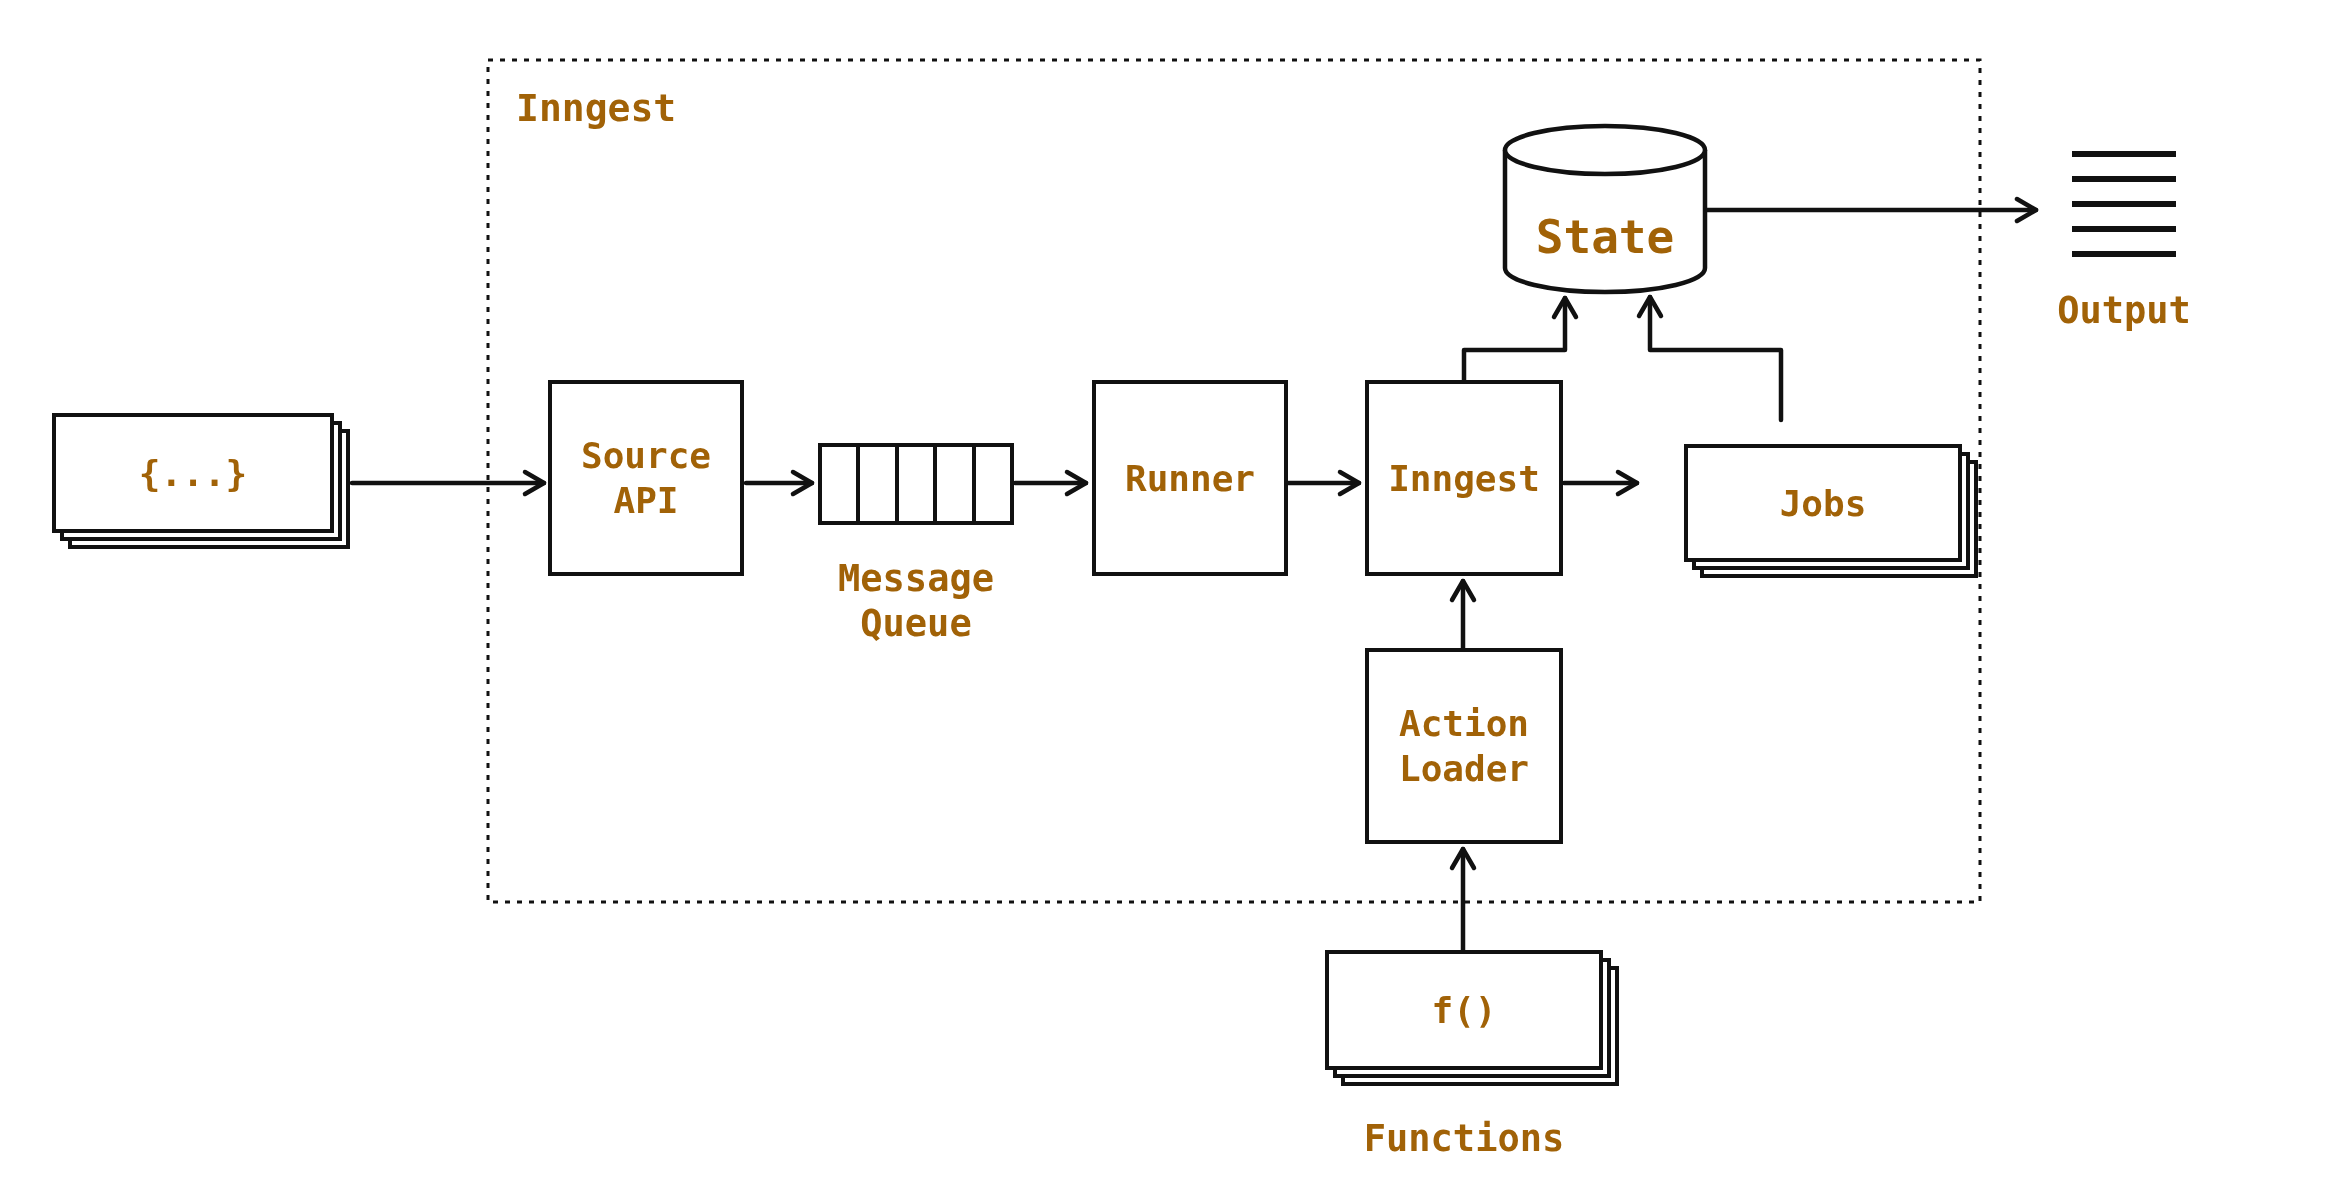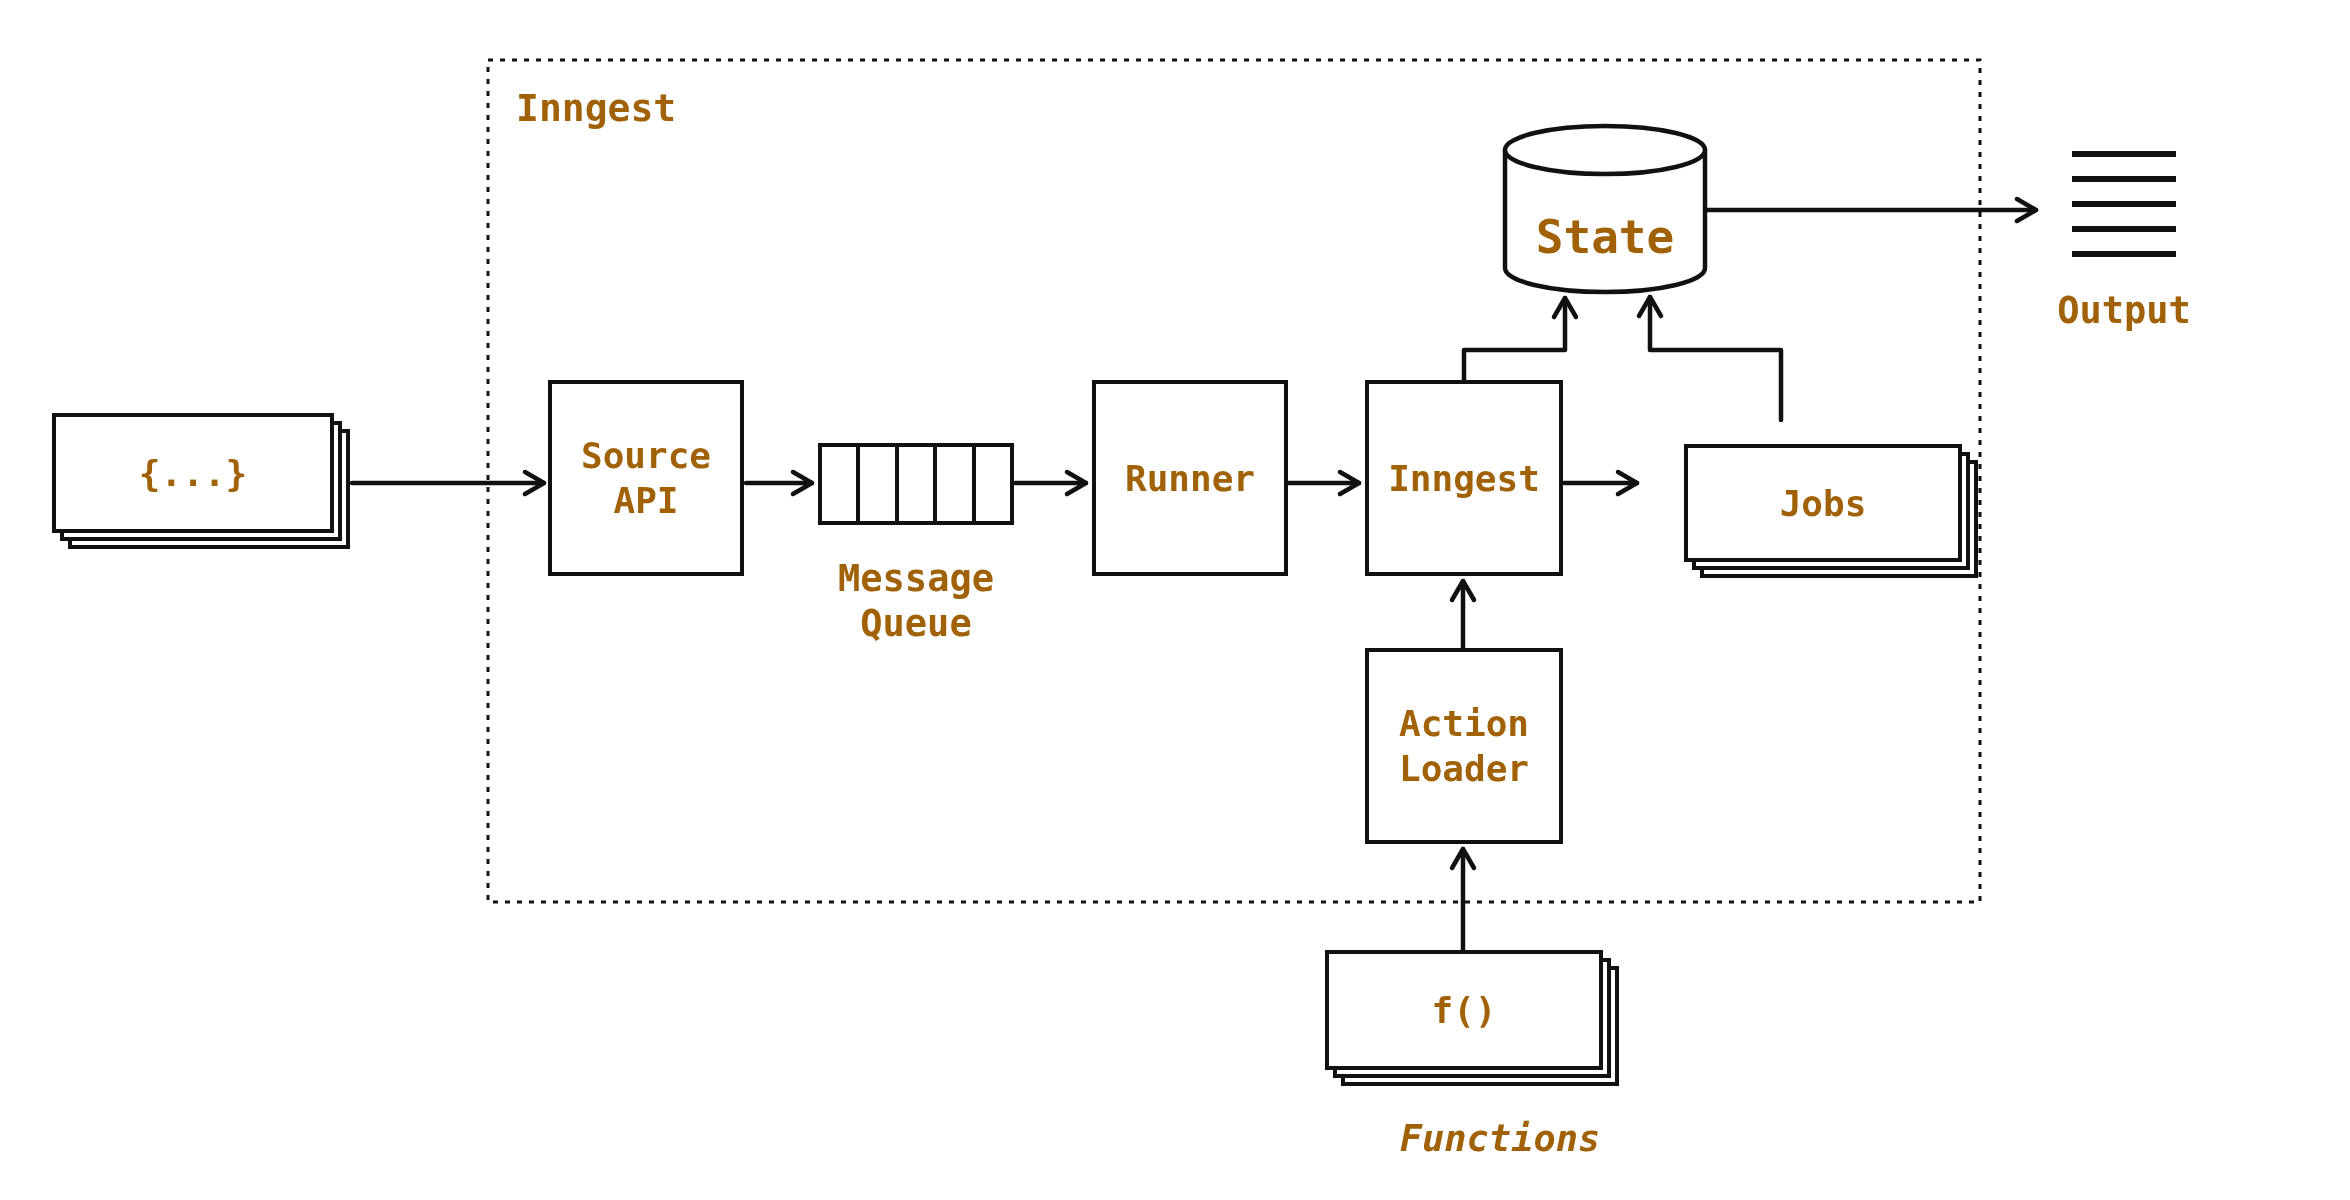--- a/index.html
+++ b/index.html
@@ -181,15 +181,15 @@
 Loader</span>
   </div>
 
   <div class="stack" style="left:1325px; top:950px; width:278px; height:120px;">
     <div class="ghost g2"></div>
     <div class="ghost g1"></div>
     <div class="front">
       <span>f()</span>
     </div>
   </div>
-  <div class="label" style="left:1300px; top:1116px; width:400px;font-style:italic;">Functions</div>
+  <div class="label" style="left:1264px; top:1116px; width:400px;">Functions</div>
 
 </div>
 
 </body></html>

